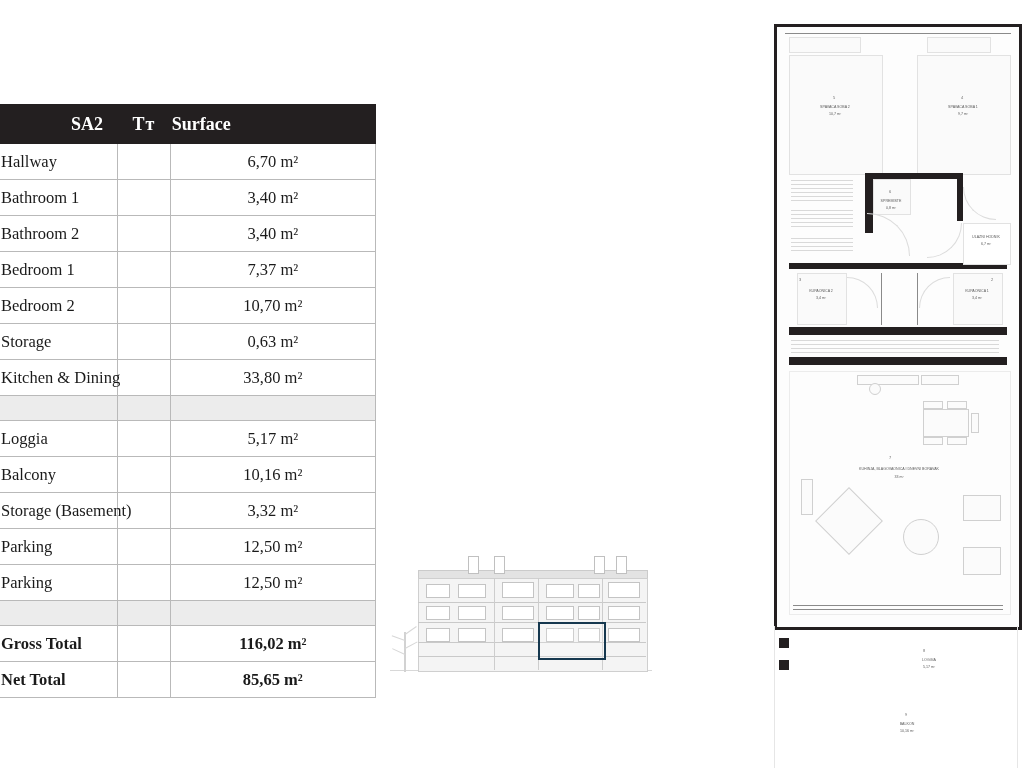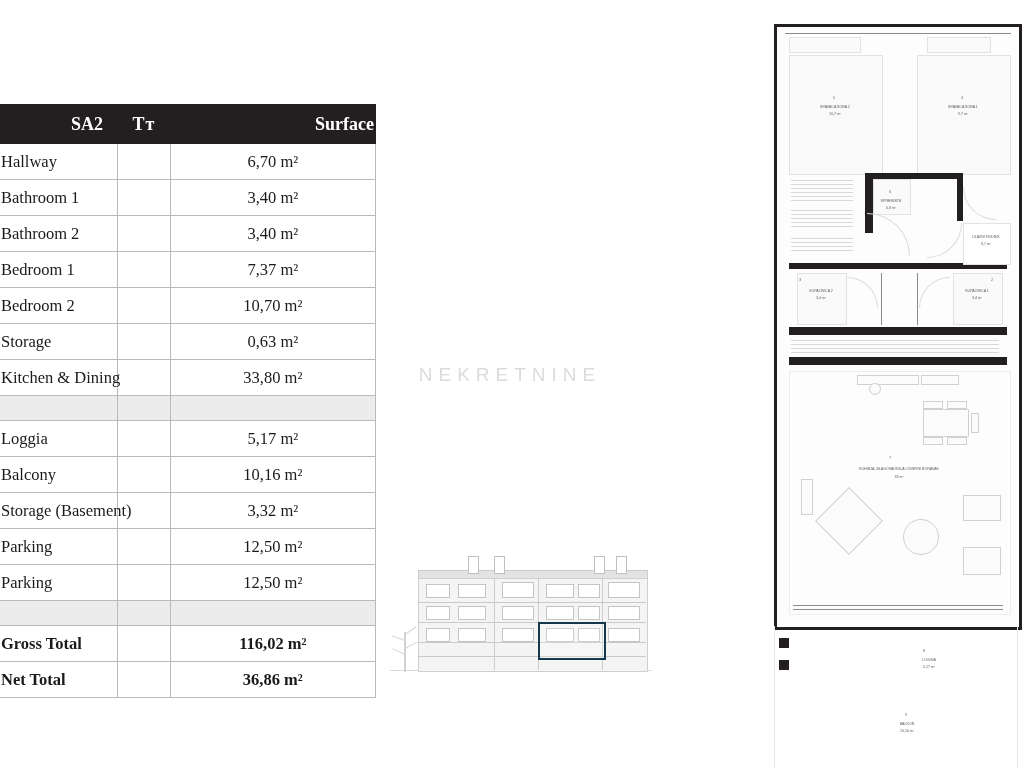--- a/index.html
+++ b/index.html
@@ -78,21 +78,21 @@
     height: 36px;
     font-size: 18px;
     font-weight: bold;
   }
   .col-name { width: 212px; }
   .col-tt   { width: 52px; }
   .col-surf { width: 204px; }
 
   thead .th-name { text-align: left; padding-left: 166px; }
   thead .th-tt   { font-size: 12px; letter-spacing: 1px; }
-  thead .th-surf { text-align: right; }
+  thead .th-surf { text-align: left; }
 
   td.name {
     text-align: left;
     padding-left: 96px;
     white-space: nowrap;
   }
   td.tt { background: #fff; }
   td.surf {
     text-align: center;
     font-weight: normal;
@@ -273,21 +273,20 @@
     height: 146px;
     border-left: 1px solid #e6e6e6;
     border-right: 1px solid #e6e6e6;
   }
 </style>
 </head>
 <body>
 
 <div class="wm-circle"></div>
 <div class="watermark">
-  <div class="wm-sub">NEKRETNINE</div>
 </div>
 
 <div class="table-wrap">
   <table class="spec">
     <colgroup>
       <col class="col-name">
         <col class="col-tt">
         <col class="col-surf">
     </colgroup>
     <thead>
@@ -373,21 +372,21 @@
       </tr>
 
       <tr class="total">
         <td class="name">Gross Total</td>
         <td class="tt"></td>
         <td class="surf">116,02 m²</td>
       </tr>
       <tr class="total">
         <td class="name">Net Total</td>
         <td class="tt"></td>
-        <td class="surf">36,86 m²</td>
+        <td class="surf">85,65 m²</td>
       </tr>
     </tbody>
   </table>
 </div>
 
 <div class="elevation">
   <div class="elev-ground"></div>
 
   <div class="elev-tree">
     <div class="trunk"></div>

